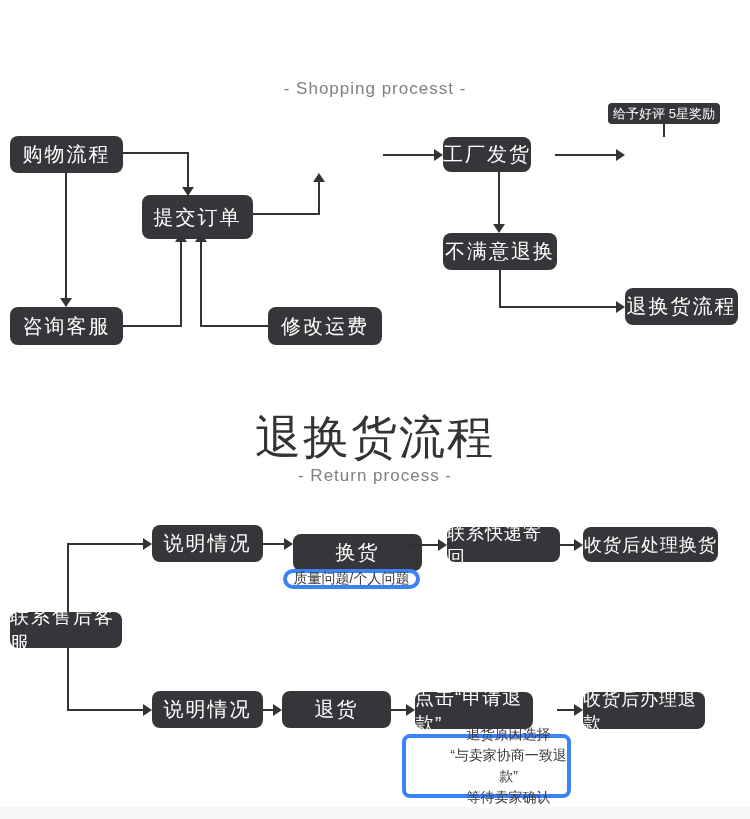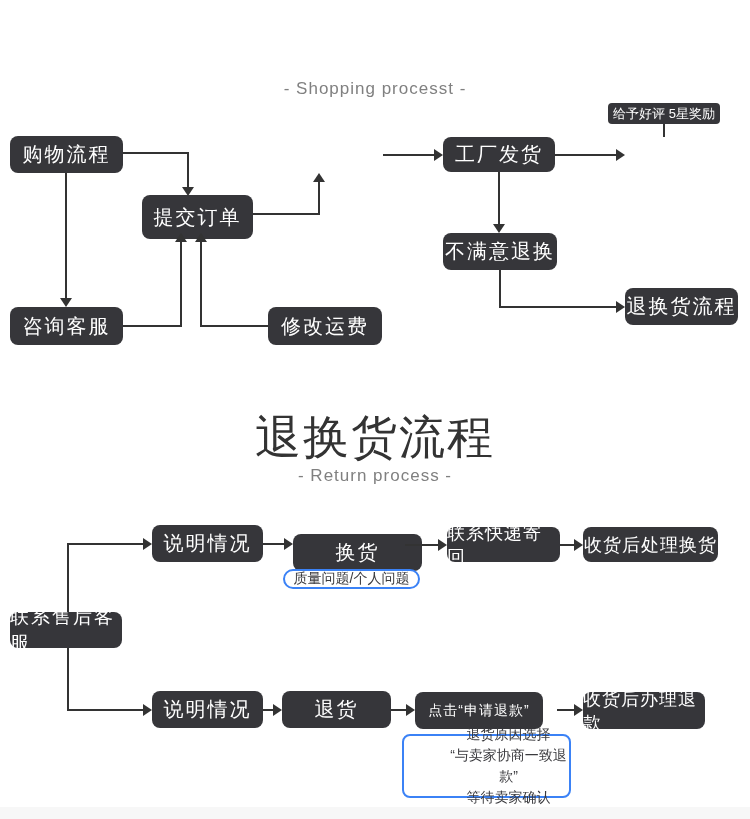--- a/index.html
+++ b/index.html
@@ -7,39 +7,39 @@
   .canvas{position:relative;width:750px;height:819px;background:#ffffff;overflow:hidden;}
   .title{position:absolute;left:0;width:750px;text-align:center;color:#333;font-weight:500;line-height:1;letter-spacing:2px;}
   .title-1{top:18px;font-size:45px;}
   .title-2{top:414px;font-size:46px;}
   .subtitle{position:absolute;left:0;width:750px;text-align:center;color:#808080;font-size:17px;line-height:1;letter-spacing:1px;}
   .subtitle-1{top:80px;}
   .subtitle-2{top:467px;}
   .node{position:absolute;background:#36363a;border-radius:8px;color:#fff;display:flex;align-items:center;justify-content:center;font-size:20px;font-weight:500;letter-spacing:2px;box-sizing:border-box;}
   .node.small{font-size:18px;letter-spacing:1px;}
   .tag{position:absolute;background:#36363a;border-radius:4px;color:#fff;display:flex;align-items:center;justify-content:center;font-size:13px;font-weight:500;box-sizing:border-box;}
-  .note{position:absolute;background:#fff;border:2px solid #3b82f6;border-radius:10px;color:#3a3a3e;display:flex;align-items:center;justify-content:center;font-size:14px;box-sizing:border-box;}
+  .note{position:absolute;background:#fff;border:4px solid #3b82f6;border-radius:10px;color:#3a3a3e;display:flex;align-items:center;justify-content:center;font-size:14px;box-sizing:border-box;}
   .note.multi{flex-direction:column;border-radius:8px;line-height:21px;text-align:center;padding-left:44px;}
   .lineH,.lineV{position:absolute;background:#333;}
   .arr{position:absolute;width:0;height:0;}
   .arr.right{border-top:6px solid transparent;border-bottom:6px solid transparent;border-left:9px solid #333;}
   .arr.up{border-left:6px solid transparent;border-right:6px solid transparent;border-bottom:9px solid #333;}
   .arr.down{border-left:6px solid transparent;border-right:6px solid transparent;border-top:9px solid #333;}
   .footer-bar{position:absolute;left:0;top:807px;width:750px;height:12px;background:#f7f7f7;}
 </style>
 </head>
 <body>
 
 <div class="canvas">
 
   <div class="subtitle subtitle-1">- Shopping processt -</div>
 
   <div class="node" style="left:10px;top:136px;width:113px;height:37px;">购物流程</div>
   <div class="node" style="left:142px;top:195px;width:111px;height:44px;">提交订单</div>
-  <div class="node" style="left:443px;top:137px;width:112px;height:35px;">工厂发货</div>
+  <div class="node" style="left:443px;top:137px;width:88px;height:35px;">工厂发货</div>
   <div class="tag" style="left:608px;top:103px;width:112px;height:21px;">给予好评 5星奖励</div>
   <div class="node" style="left:443px;top:233px;width:114px;height:37px;">不满意退换</div>
   <div class="node" style="left:625px;top:288px;width:113px;height:37px;">退换货流程</div>
   <div class="node" style="left:10px;top:307px;width:113px;height:38px;">咨询客服</div>
   <div class="node" style="left:268px;top:307px;width:114px;height:38px;">修改运费</div>
 
   <div class="lineH" style="left:123px;top:152px;width:66px;height:2px;"></div>
   <div class="lineV" style="left:187px;top:152px;width:2px;height:36px;"></div>
   <div class="arr down" style="left:182px;top:187px;"></div>
 
@@ -77,21 +77,21 @@
   <div class="subtitle subtitle-2">- Return process -</div>
 
   <div class="node" style="left:10px;top:612px;width:112px;height:36px;font-size:19px;">联系售后客服</div>
   <div class="node" style="left:152px;top:525px;width:111px;height:37px;">说明情况</div>
   <div class="node" style="left:293px;top:534px;width:129px;height:37px;">换货</div>
   <div class="node small" style="left:447px;top:527px;width:113px;height:35px;">联系快递寄回</div>
   <div class="node small" style="left:583px;top:527px;width:135px;height:35px;">收货后处理换货</div>
   <div class="note" style="left:283px;top:569px;width:137px;height:20px;">质量问题/个人问题</div>
   <div class="node" style="left:152px;top:691px;width:111px;height:37px;">说明情况</div>
   <div class="node" style="left:282px;top:691px;width:109px;height:37px;">退货</div>
-  <div class="node" style="left:415px;top:692px;width:128px;height:37px;font-size:14px;letter-spacing:1px;">点击“申请退款”</div>
+  <div class="node" style="left:415px;top:692px;width:118px;height:37px;font-size:19px;letter-spacing:1px;">点击“申请退款”</div>
   <div class="node small" style="left:583px;top:692px;width:122px;height:37px;">收货后办理退款</div>
 
   <div class="note multi" style="left:402px;top:734px;width:169px;height:64px;">
     <div>退货原因选择</div>
     <div>“与卖家协商一致退款”</div>
     <div>等待卖家确认</div>
   </div>
 
   <div class="lineV" style="left:67px;top:543px;width:2px;height:69px;"></div>
   <div class="lineH" style="left:67px;top:543px;width:76px;height:2px;"></div>

